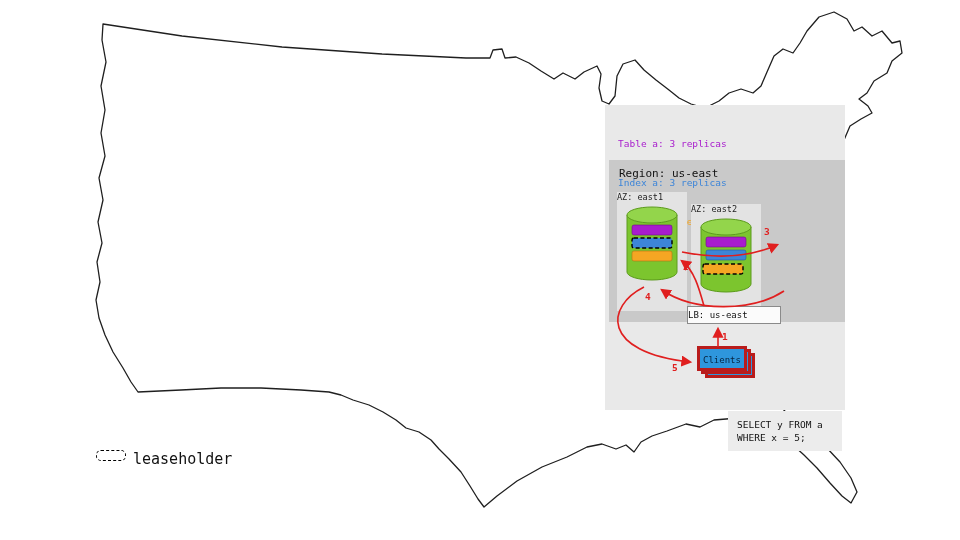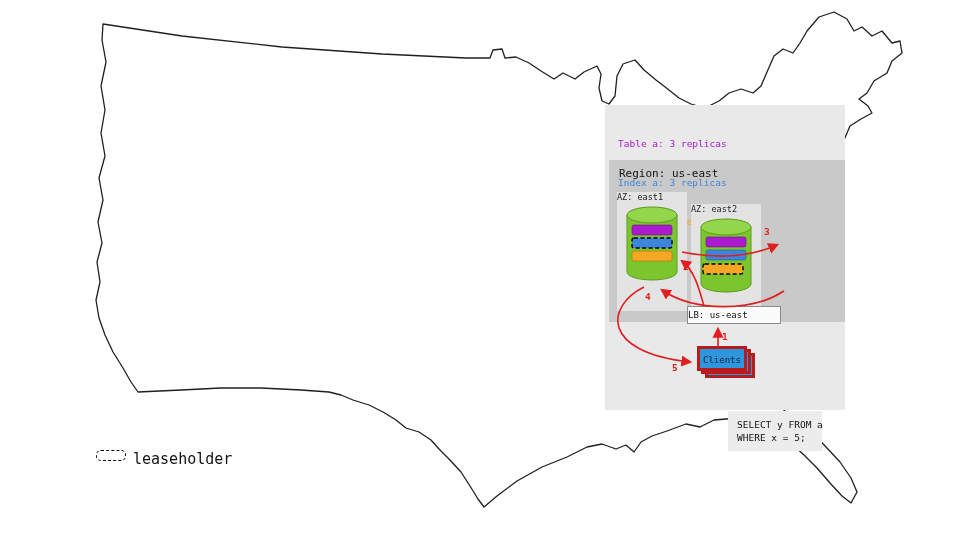--- a/index.html
+++ b/index.html
@@ -14,21 +14,21 @@
   .legend{left:618px;top:111px;z-index:2;font-size:9.5px;line-height:13px;white-space:pre;}
   .region{left:609px;top:160px;width:236px;height:162px;background:#c9c9c9;z-index:1;}
   .region-title{left:619px;top:167px;z-index:2;font-size:11px;color:#111;}
   .az{top:192px;width:70px;height:119px;background:#e3e3e3;z-index:2;}
   .az-label{display:block;text-align:left;font-size:8.5px;color:#222;}
   .az svg{margin:4px 0 0 9px;}
   .lb-box{left:672px;top:306px;width:94px;height:18px;background:#fbfbfb;border:1px solid #8a8a8a;
           z-index:2;font-size:9px;color:#111;text-align:left;line-height:17px;box-sizing:border-box;margin-left:15px;}
   .clients-layer{width:50px;height:25px;background:#2e96dd;border:3px solid #b91c1c;z-index:2;box-sizing:border-box;}
   .clients-main{left:697px;top:346px;z-index:2;font-size:9px;color:#06233f;text-align:center;line-height:23px;}
-  .sql-box{left:728px;top:411px;width:94px;height:40px;background:#ececec;z-index:1;
+  .sql-box{left:728px;top:411px;width:114px;height:40px;background:#ececec;z-index:1;
            font-size:9.5px;line-height:13px;color:#111;padding:7px 0 12px 9px;box-sizing:border-box;white-space:pre;}
   .lh-pill{left:96px;top:450px;width:30px;height:11px;border:1.5px dashed #000;border-radius:5px;z-index:1;box-sizing:border-box;}
   .lh-label{left:133px;top:450px;font-size:15px;color:#111;z-index:1;}
   .step-num{position:absolute;color:#e01f1f;font-size:9.5px;font-weight:bold;z-index:4;}
 </style>
 </head>
 <body>
 
 <div id="stage">
 

